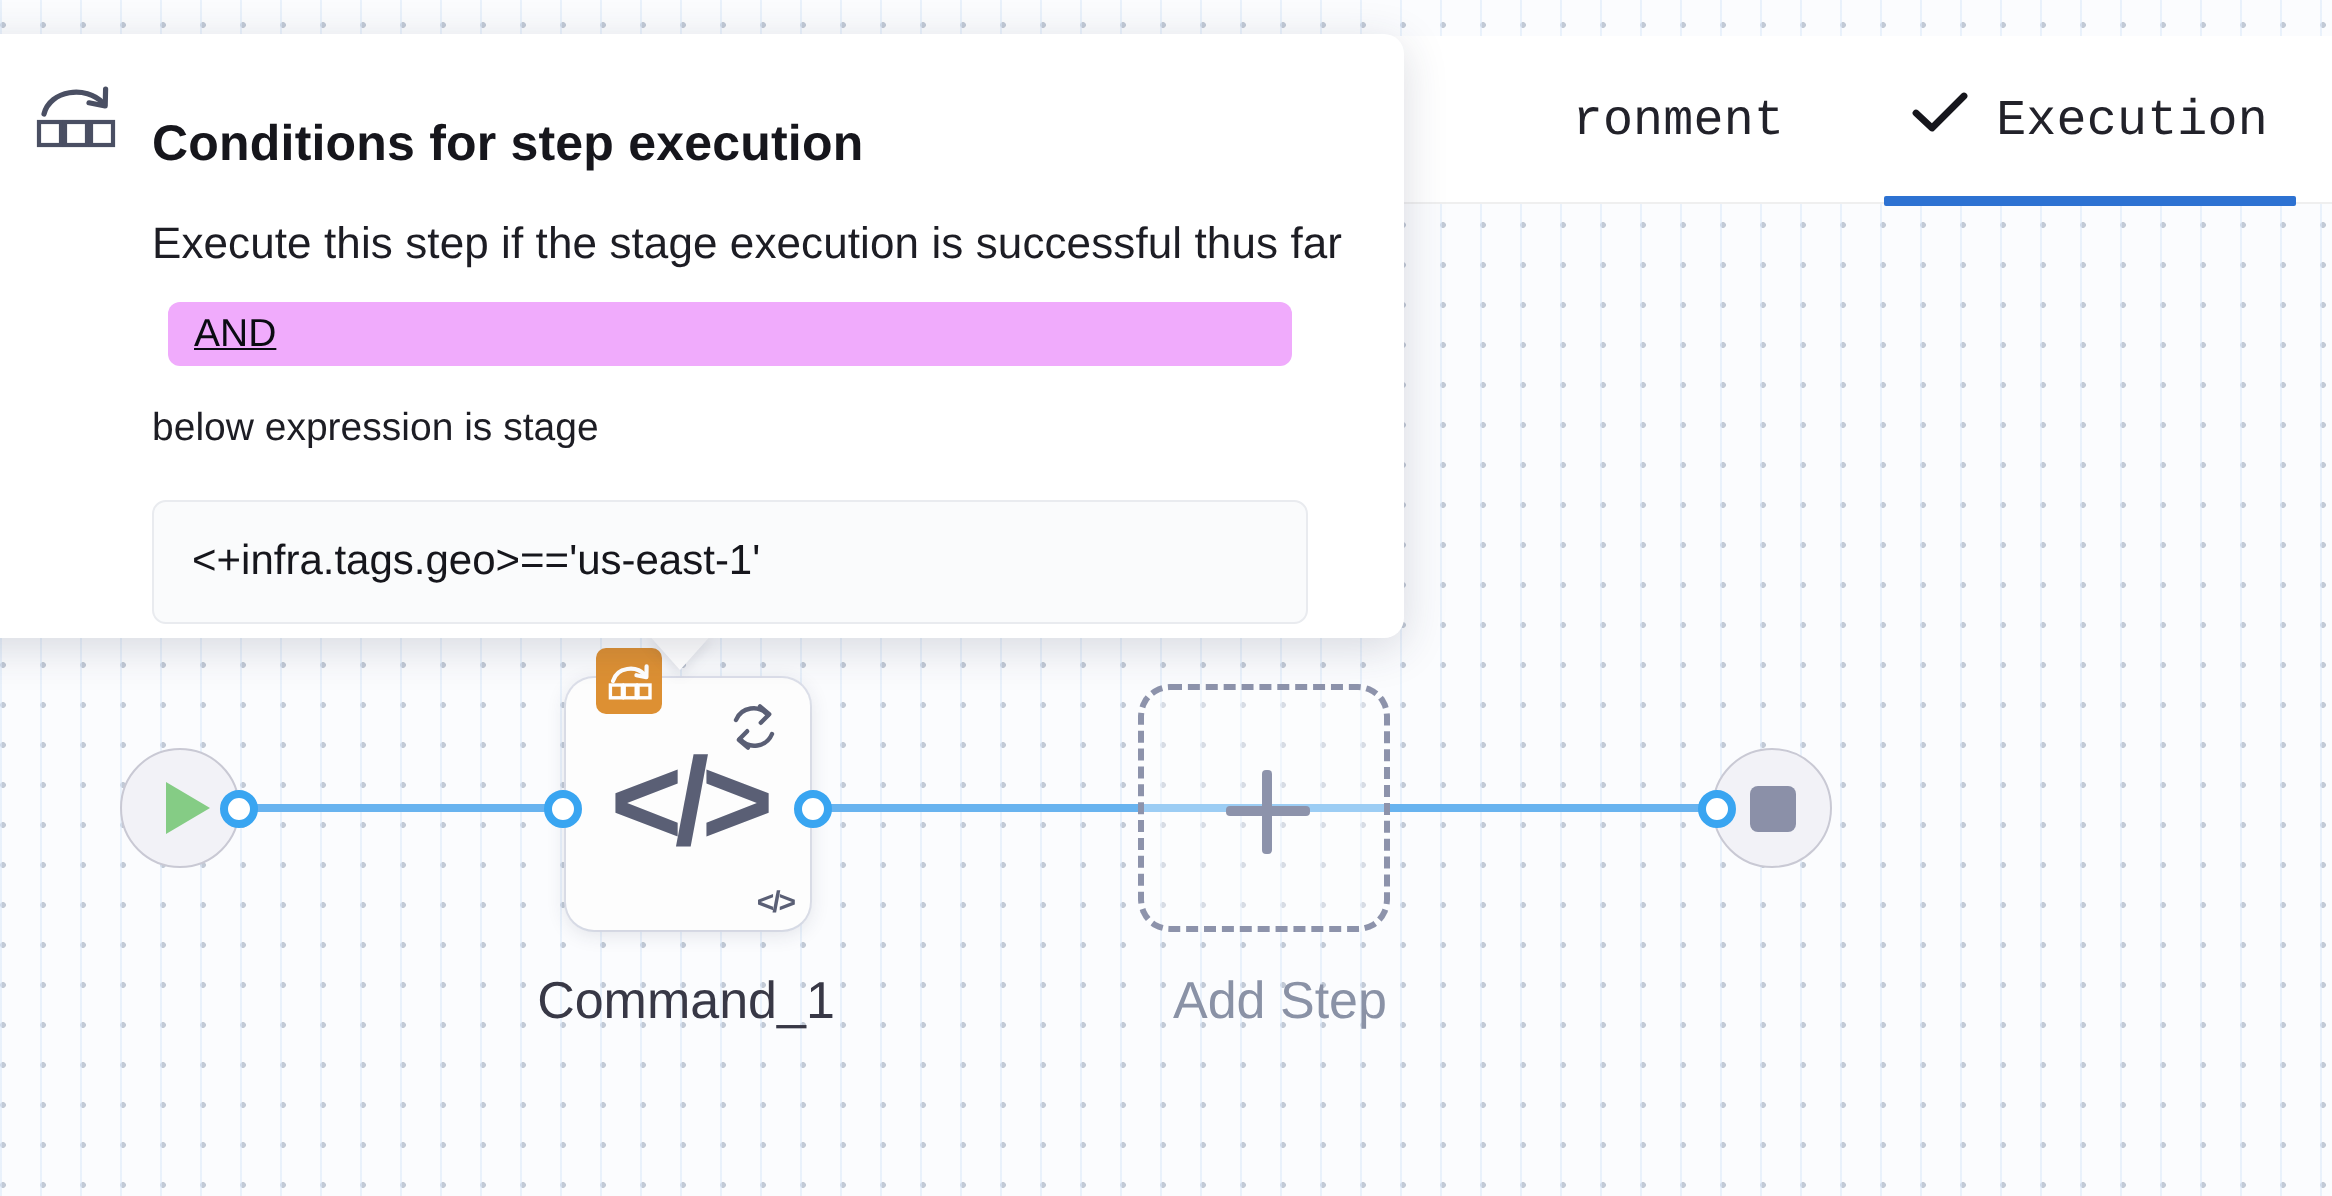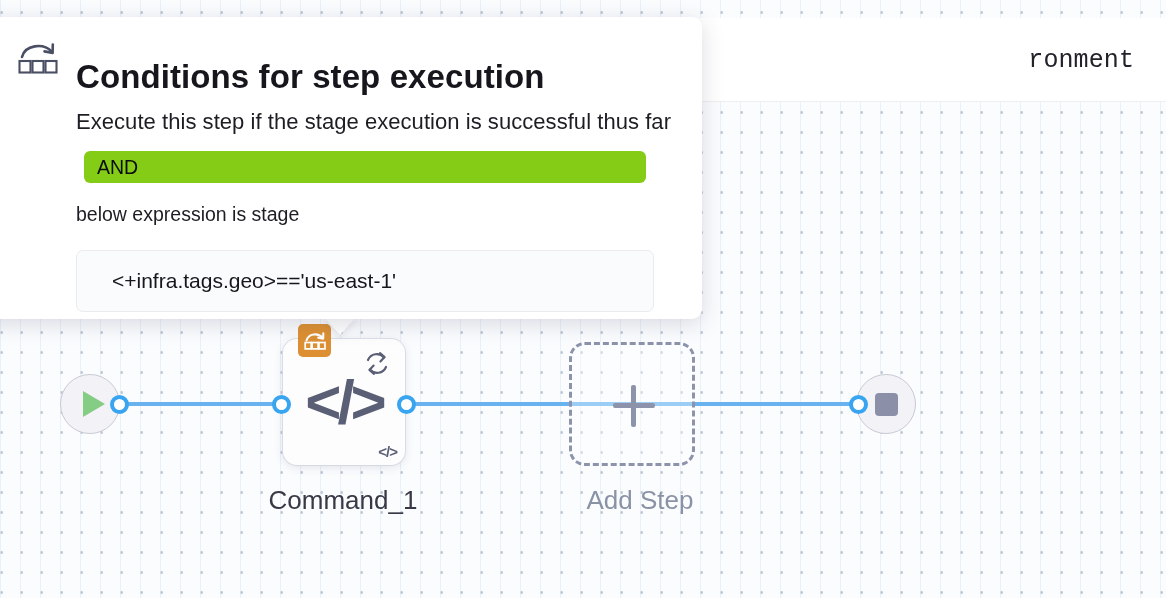--- a/index.html
+++ b/index.html
@@ -257,88 +257,97 @@
   }
   .pop-icon {
     position: absolute;
     left: 16px;
     top: 22px;
   }
   .pop-title {
     position: absolute;
     left: 76px;
     top: 41px;
-    font-size: 33px;
+    font-size: 25px;
     font-weight: bold;
     color: #16161c;
     letter-spacing: 0.1px;
   }
   .pop-desc {
     position: absolute;
     left: 76px;
     top: 92px;
     font-size: 22px;
     color: #1d1d24;
     letter-spacing: 0.05px;
   }
   .and-field {
     position: absolute;
     left: 84px;
     top: 134px;
     width: 562px;
     height: 32px;
-    background: #84cc16;
+    background: #f0abfc;
     border-radius: 6px;
     display: flex;
     align-items: center;
     padding-left: 13px;
     box-sizing: border-box;
     font-size: 19.5px;
     color: #0b0b12;
     cursor: pointer;
+    text-decoration: underline;
   }
   .pop-sub {
     position: absolute;
     left: 76px;
     top: 186px;
     font-size: 19.5px;
     color: #1d1d24;
   }
   .expr-box {
     position: absolute;
     left: 76px;
     top: 233px;
     width: 578px;
     height: 62px;
     background: #fafbfc;
     border: 1px solid #e9ebef;
     border-radius: 7px;
     box-sizing: border-box;
     display: flex;
     align-items: center;
-    padding-left: 35px;
+    padding-left: 19px;
     font-size: 21px;
     color: #16161c;
     cursor: text;
   }
 </style>
 </head>
 <body>
 
 <div id="root">
 
   <div class="canvas"></div>
 
   <div class="tabbar">
     <div class="tabs">
 
       <div class="tab">
         <span class="tab-label">ronment</span>
       </div>
 
+      <div class="tab active">
+        <span class="check-icon">
+          <svg width="28" height="22" viewBox="0 0 28 22">
+            <path d="M2 11.5 L10 19 L26 3" fill="none" stroke="#16161c" stroke-width="3.4" stroke-linecap="round" stroke-linejoin="round"></path>
+          </svg>
+        </span>
+        <span class="tab-label">Execution</span>
+      </div>
 
     </div>
   </div>
 
   <div class="graph">
 
     <div class="edge edge-1"></div>
     <div class="edge edge-2"></div>
 
     <div class="terminal node-start">

